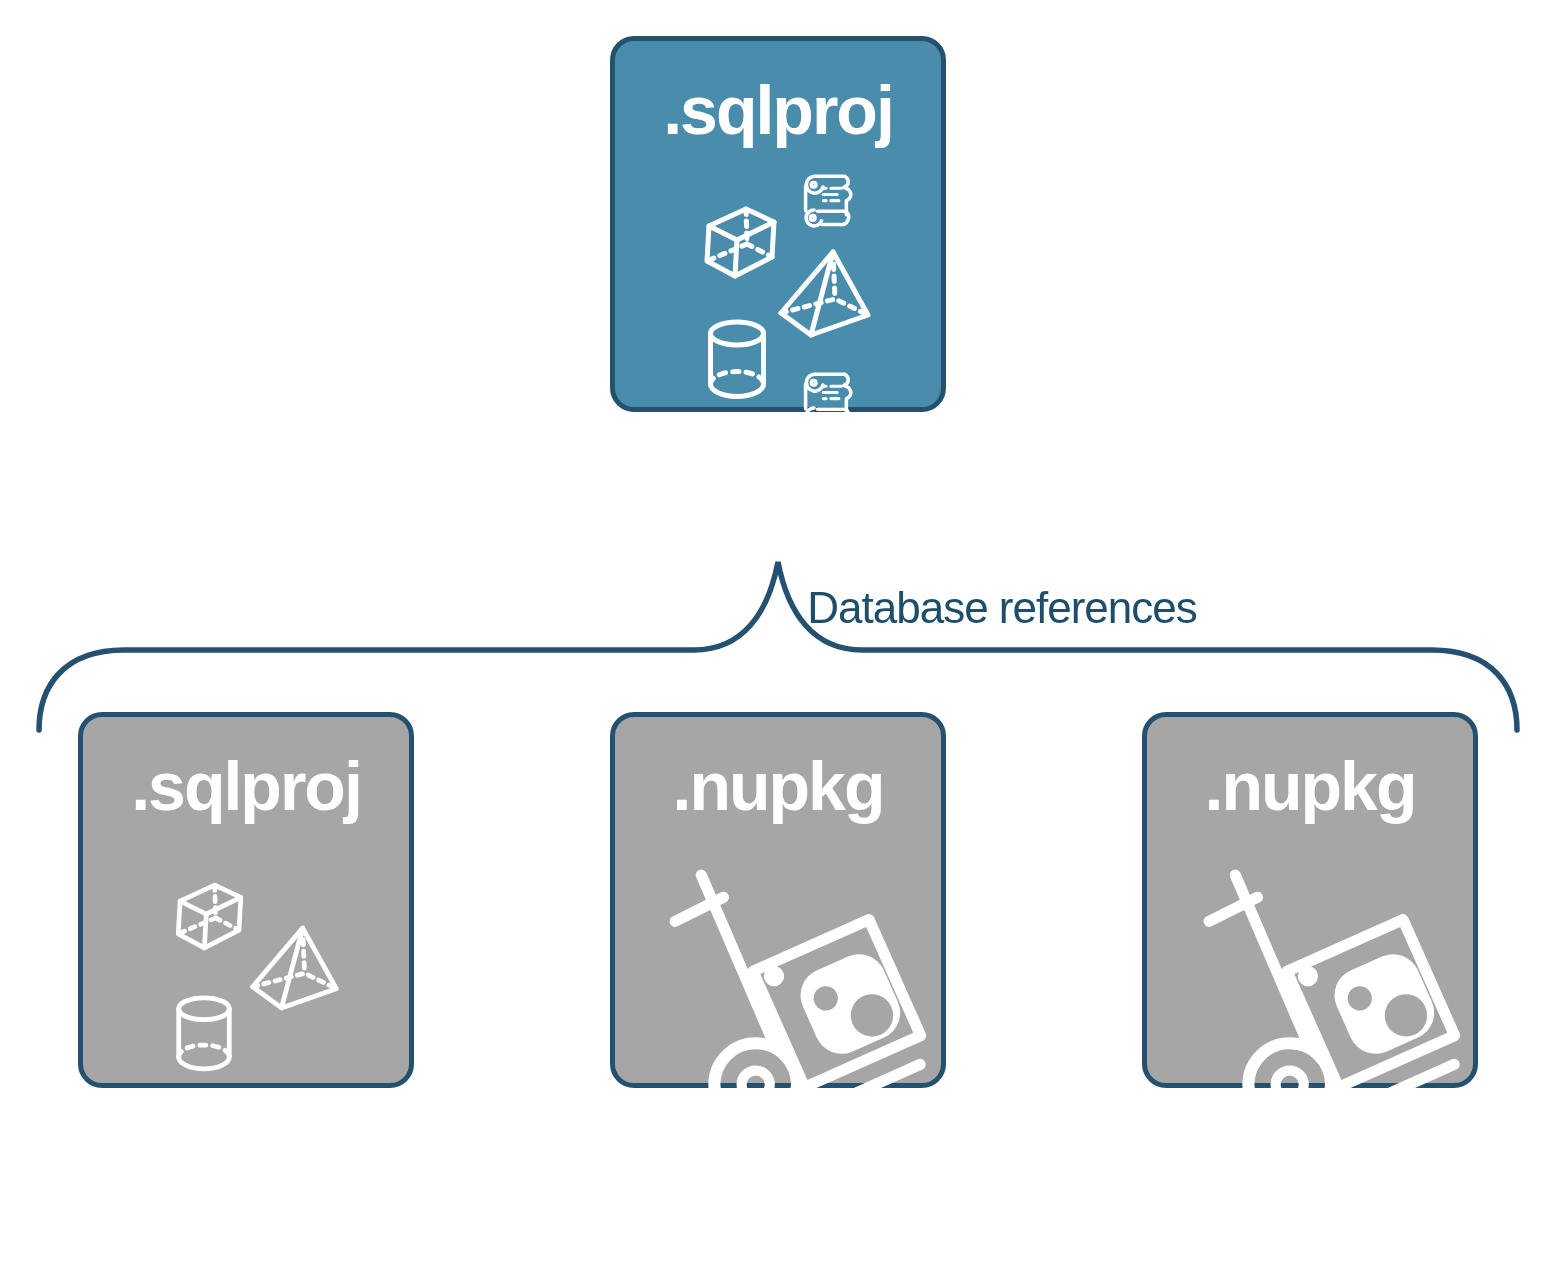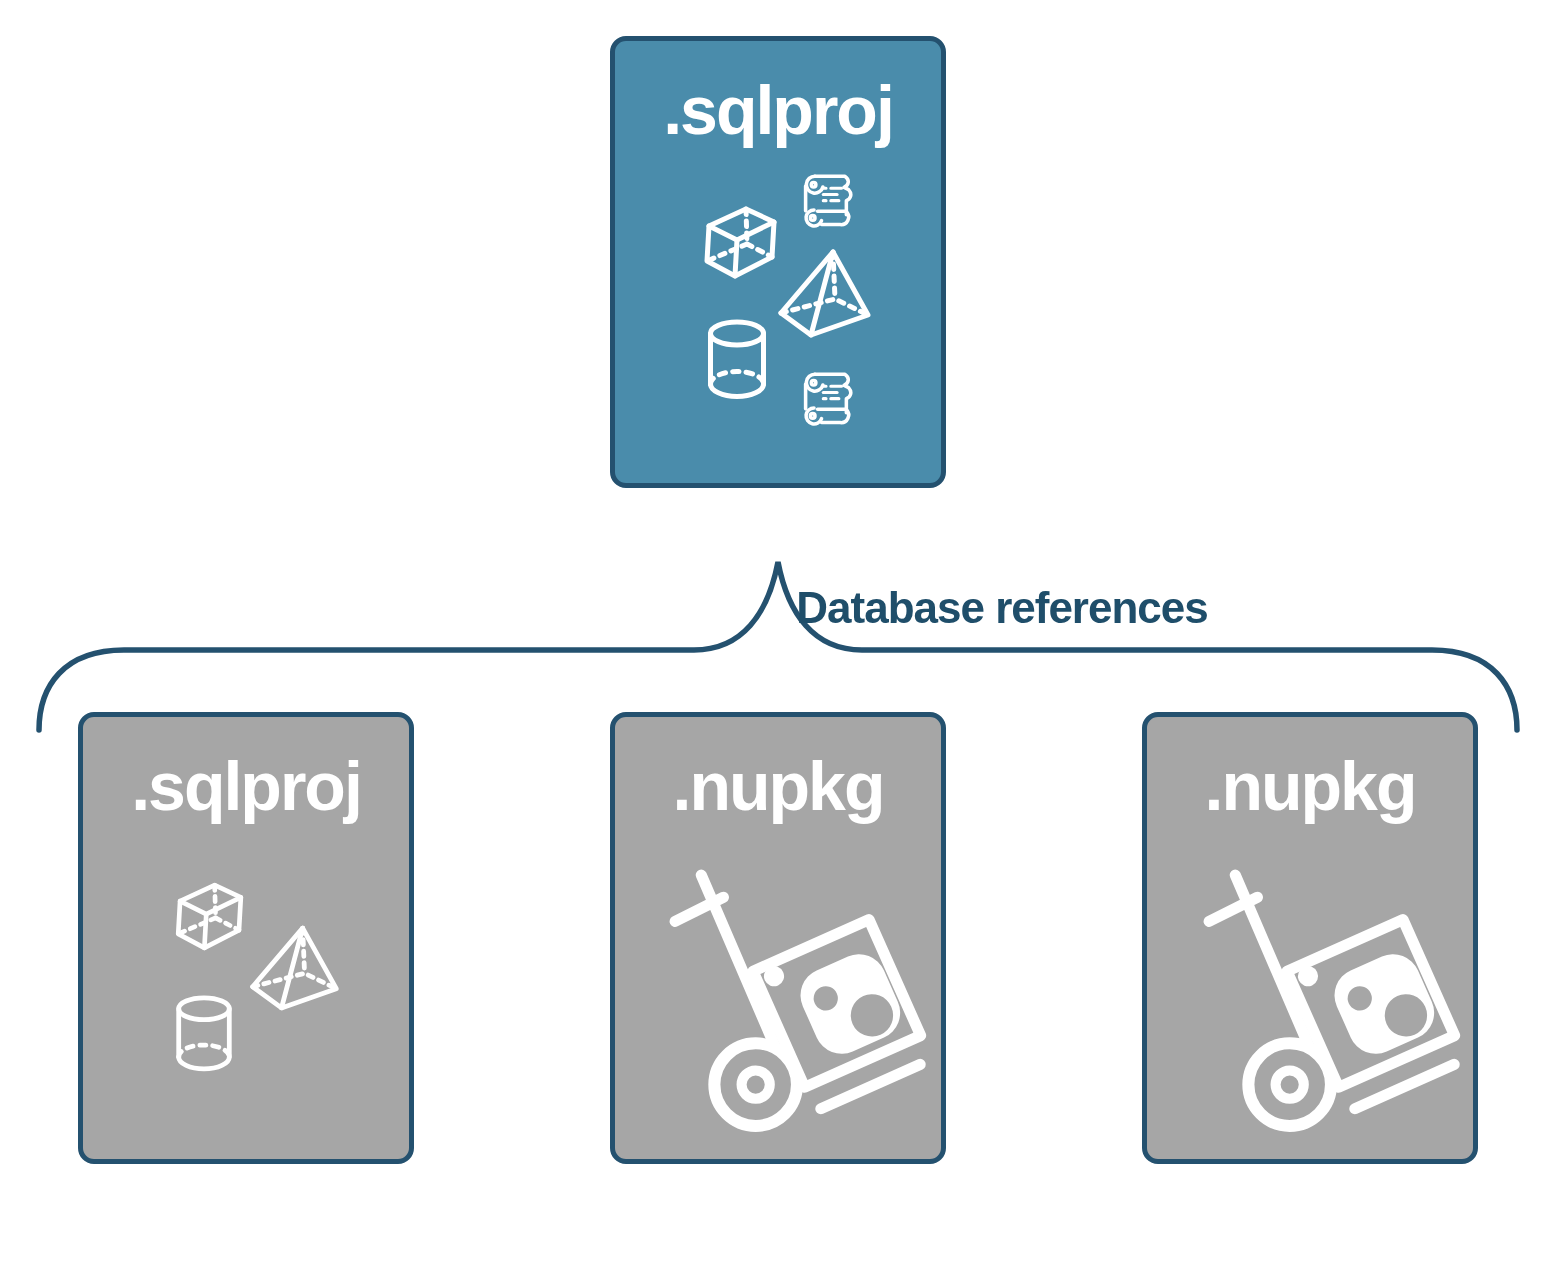--- a/index.html
+++ b/index.html
@@ -3,39 +3,39 @@
 <meta charset="utf-8">
 <style>
   html,body { margin:0; padding:0; background:#fff; }
   .canvas {
     position:relative; width:1566px; height:1274px;
     background:var(--background,#ffffff);
     font-family:"Liberation Sans", sans-serif;
     overflow:hidden;
   }
   .card {
-    position:absolute; width:336px; height:452px;
+    position:absolute; width:336px; height:376px;
     border:5px solid var(--border,#24516F);
-    border-radius:16px; box-sizing:border-box;
+    border-radius:24px; box-sizing:border-box;
   }
   .card.root  { left:610px; top:36px;  background:var(--root-fill,#4A8CAB); }
   .card.c0    { left:78px;  top:712px; background:var(--child-fill,#A6A6A6); }
   .card.c1    { left:610px; top:712px; background:var(--child-fill,#A6A6A6); }
   .card.c2    { left:1142px;top:712px; background:var(--child-fill,#A6A6A6); }
   .card .title {
     position:absolute; top:34px; left:0; right:0;
     text-align:center; font-weight:bold; font-size:68px; letter-spacing:-2px;
     color:var(--icon-stroke,#ffffff); line-height:1.05;
   }
   .icon { position:absolute; }
   .icon svg { display:block; width:100%; height:100%; overflow:visible; }
   .brace { position:absolute; left:36px; top:558px; width:1484px; height:180px; }
   .ref-label {
     position:absolute; left:1002px; top:584px; transform:translateX(-50%);
-    font-weight:bold; font-size:44px; letter-spacing:-1px; white-space:nowrap;
+    font-weight:normal; font-size:44px; letter-spacing:-1px; white-space:nowrap;
     color:var(--label-text,#1F4E6A); line-height:1.1;
   }
   .defs { position:absolute; width:0; height:0; overflow:hidden; }
 </style>
 </head>
 <body>
 
 <svg class="defs" aria-hidden="true">
   <defs>
     <symbol id="sym-cube" viewBox="0 0 92 88">

